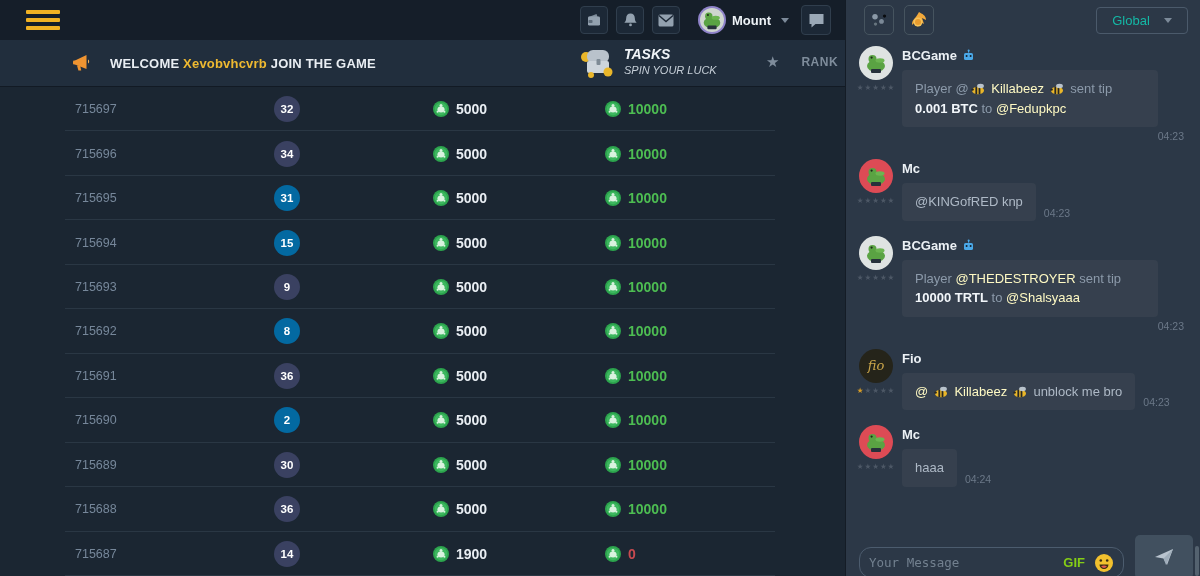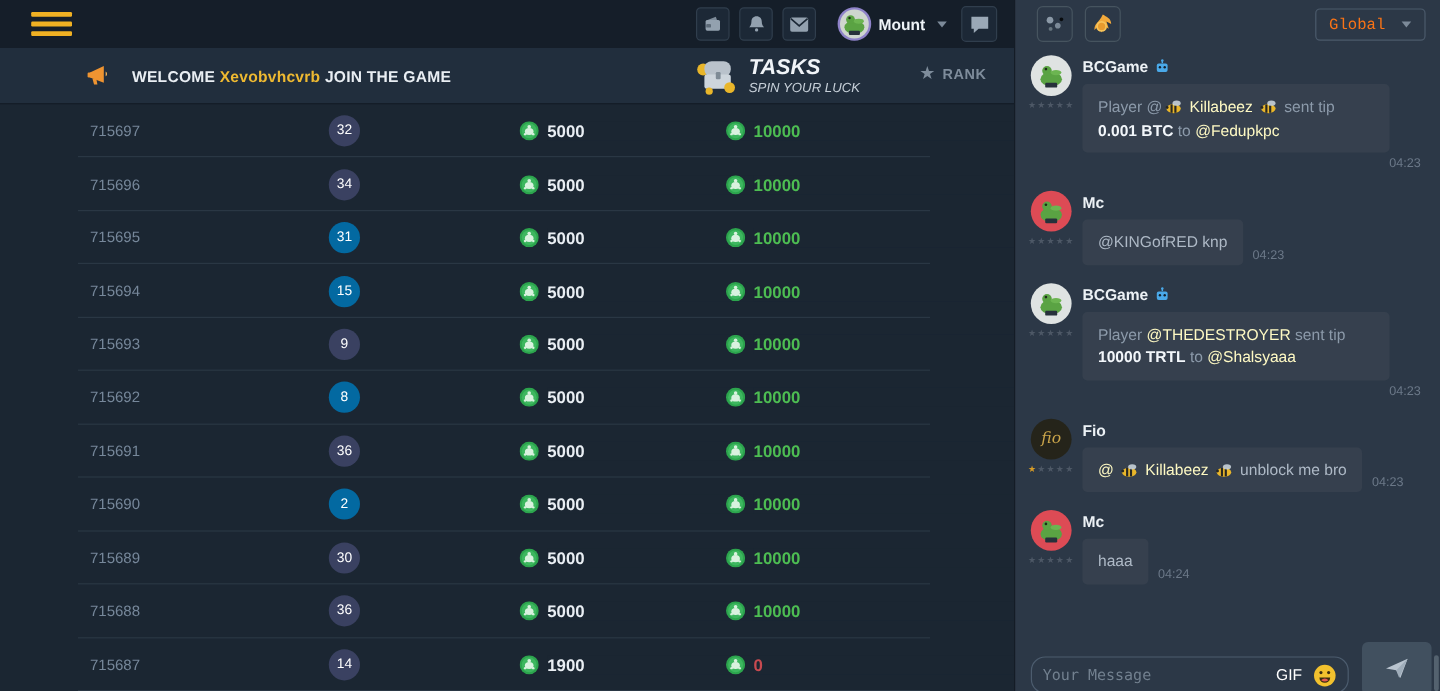--- a/index.html
+++ b/index.html
@@ -23,46 +23,46 @@
   .avatar-ring .inner { width:24px; height:24px; border-radius:50%; background:#cfd6cf; display:flex; align-items:center; justify-content:center; overflow:hidden; }
   .user-name { color:#eef3f7; font-size:13px; font-weight:bold; }
 
   
   .banner { height:47px; flex:0 0 47px; background:#212e3d; border-bottom:1px solid #121a24; position:relative; display:flex; align-items:center;padding-left:16px; }
   .welcome-grp { display:flex; align-items:center; gap:16px; margin-left:56px; }
   .welcome-txt { font-size:13px; font-weight:bold; letter-spacing:.2px; }
   .welcome-txt .w { color:#e9eef3; } .welcome-txt .u { color:#eeb931; } 
   .tasks-grp { position:absolute; left:578px; top:5px; display:flex; align-items:center; gap:10px; cursor:pointer; }
   .tasks-txt { font-style:italic; line-height:1.25; }
-  .tasks-title { color:#f0f4f8; font-weight:bold; font-size:18px; display:block; }
+  .tasks-title { color:#f0f4f8; font-weight:bold; font-size:14px; display:block; }
   .tasks-sub { color:#c6cfd8; font-size:11px; display:block; }
   .rank-grp { position:absolute; left:766px; top:14px; display:flex; align-items:center; gap:6px; cursor:pointer; }
   .rank-star { color:#7e8c9b; font-size:15px; line-height:1; }
-  .rank-label { color:#7e8c9b; font-size:12px; font-weight:bold; letter-spacing:.5px; }
+  .rank-label { color:#7e8c9b; font-size:12px; font-weight:bold; letter-spacing:.5px;margin-left:16px; }
 
   
   .table { flex:1; display:flex; flex-direction:column; }
   .trow { flex:1; position:relative; cursor:pointer; }
   .trow::after { content:""; position:absolute; left:65px; right:70px; bottom:0; height:1px; background:#2a3744; }
   .tid { position:absolute; left:75px; top:50%; transform:translateY(-50%); color:#76879a; font-size:12.5px; }
-  .badge { position:absolute; left:274px; top:50%; transform:translateY(-50%); width:26px; height:26px; border-radius:50%; display:flex; align-items:center; justify-content:center; color:#fff; font-size:11.5px; font-weight:normal; }
+  .badge { position:absolute; left:274px; top:50%; transform:translateY(-50%); width:26px; height:26px; border-radius:50%; display:flex; align-items:center; justify-content:center; color:#fff; font-size:11.5px; font-weight:bold; }
   .badge.dark { background:#3a4161; } .badge.red { background:#0369a1; }
   .cell { position:absolute; top:50%; transform:translateY(-50%); display:flex; align-items:center; gap:7px; }
   .cell.bet { left:433px; } .cell.payout { left:605px; }
   .cell .main { font-size:14px; font-weight:bold; }
   .bet .main { color:#e9eef3; }
   .payout.win .main { color:#4dbd52; }
   .payout.lose .main { color:#c84a50; }
 
   
   .chat { width:355px; background:#2c3847; display:flex; flex-direction:column; border-left:1px solid #141c26; position:relative; }
   .chat-header { height:40px; flex:0 0 40px; display:flex; align-items:center; padding:0 12px 0 18px; }
   .chat-hbtn { width:30px; height:30px; border:1px solid #46545f; border-radius:5px; display:flex; align-items:center; justify-content:center; cursor:pointer; margin-right:10px; }
   .channel-select { margin-left:auto; height:27px; min-width:92px; border:1px solid #4b5a6b; border-radius:4px; display:flex; align-items:center; justify-content:center; gap:10px; padding:0 10px; cursor:pointer; }
-  .channel-select .lbl { color:#f97316; font-size:13px;font-family:Liberation Mono, monospace; }
+  .channel-select .lbl { color:#14b8a6; font-size:13px; }
 
   .chat-msgs { flex:1; padding:6px 10px 0 12px; overflow:hidden; }
   .msg { display:flex; gap:8px; margin-bottom:15px; }
   .avcol { width:36px; flex:0 0 36px; display:flex; flex-direction:column; align-items:center; }
   .avatar { width:34px; height:34px; border-radius:50%; display:flex; align-items:center; justify-content:center; overflow:hidden; cursor:pointer; }
   .avatar.croc-light { background:#dfe3e2; } .avatar.croc-red { background:#dd4b55; } .avatar.fio { background:#25241a; }
   .fio-script { color:#caa54a; font-style:italic; font-size:13px; font-family:"DejaVu Serif", serif; }
   .stars { margin-top:4px; letter-spacing:1px; font-size:7.5px; line-height:1; white-space:nowrap; }
   .stars .s { color:#4d5866; } .stars .s.on { color:#d79c27; }
   .mcontent { flex:1; min-width:0; }
@@ -71,21 +71,21 @@
   .bubble { display:inline-block; background:#36404e; border-radius:4px; padding:9px 13px; font-size:13px; line-height:1.5; color:#aeb9c6; max-width:256px; }
   .bubble .muted { color:#8c9aaa; } .bubble .gold { color:#fef9c3; } .bubble .strong { color:#f2f6fa; font-weight:bold; }
   .mtime { color:#6b7888; font-size:10.5px; padding-bottom:2px; white-space:nowrap; }
   .time-below .mline { flex-direction:column; align-items:flex-start; gap:3px; }
   .time-below .mtime { align-self:flex-end; margin-right:6px; }
   .bee { display:inline-block; vertical-align:-2px; margin:0 2px; }
 
   .chat-inputbar { flex:0 0 45px; position:relative; }
   .msg-input { position:absolute; left:13px; top:16px; width:265px; height:31px; border:1px solid #4c5c6e; border-radius:12px; background:transparent; display:flex; align-items:center; padding:0 9px; cursor:text; }
   .msg-input .ph { color:#72808f; font-size:12.5px; font-family:"DejaVu Sans Mono", monospace; flex:1; }
-  .gif-lbl { color:#ffffff; font-size:13px; font-weight:normal; margin-right:9px; cursor:pointer; }
+  .gif-lbl { color:#84cc16; font-size:13px; font-weight:bold; margin-right:9px; cursor:pointer; }
   .send-btn { position:absolute; left:289px; top:4px; width:58px; height:44px; background:#41505f; border-radius:5px; display:flex; align-items:center; justify-content:center; cursor:pointer; }
   .scrollbar { position:absolute; right:1px; top:40px; bottom:0; width:4px; }
   .scroll-thumb { position:absolute; bottom:0; width:4px; height:30px; border-radius:2px; background:#54626f; }
 </style>
 </head>
 <body>
 
 <div class="app">
 
   <div class="main">

